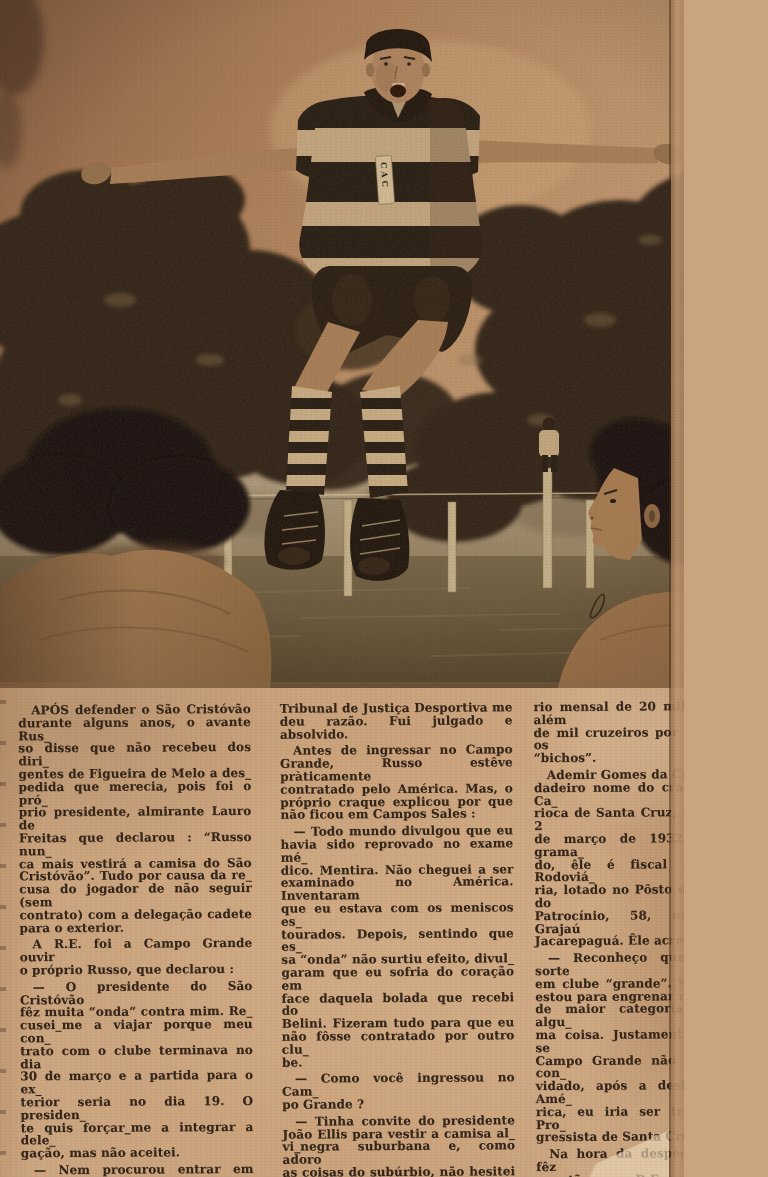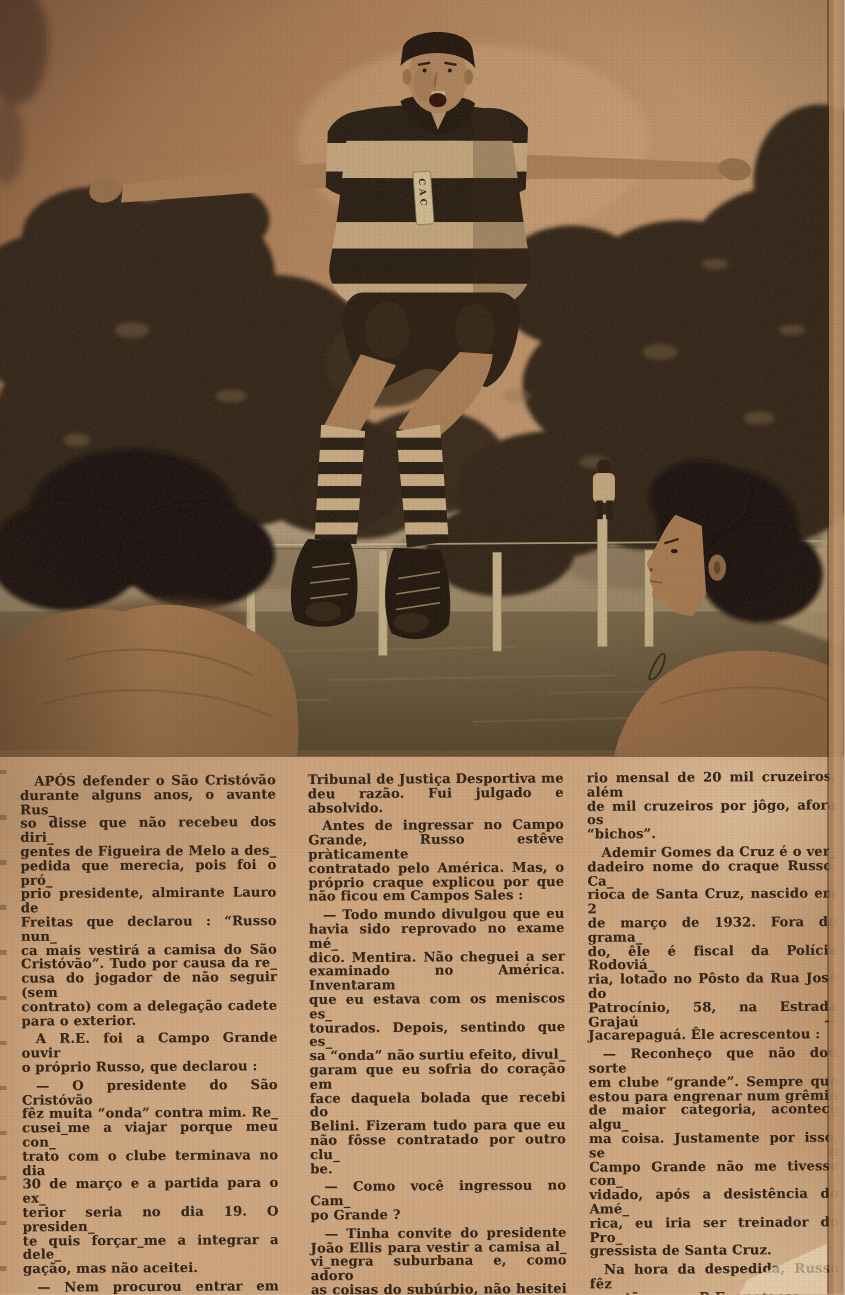--- a/index.html
+++ b/index.html
@@ -1,17 +1,17 @@
 <!DOCTYPE html>
 <html><head>
 <meta charset="utf-8">
 <style>
   html,body{margin:0;padding:0;}
   body{width:768px;height:1177px;overflow:hidden;background:#c9a47e;}
-  .page{position:relative;width:767px;height:1177px;overflow:hidden;
+  .page{position:relative;width:684px;height:1177px;overflow:hidden;
     background:
       radial-gradient(240px 150px at 690px 735px, rgba(238,216,182,.40), transparent 70%),
       radial-gradient(320px 220px at 70px 720px, rgba(110,78,50,.20), transparent 70%),
       radial-gradient(420px 300px at 390px 960px, rgba(232,208,172,.22), transparent 72%),
       radial-gradient(260px 180px at 740px 1150px, rgba(240,220,188,.35), transparent 70%),
       linear-gradient(92deg,#b88f68,#cda781 10%,#cba37c 55%,#cda781 86%,#b9906a);}
   .photo{position:absolute;left:0;top:0;width:768px;height:688px;}
   .photo svg{display:block;}
   .article{position:absolute;left:18px;top:692px;width:742px;height:485px;
     padding-top:10px;display:flex;gap:0;transform:rotate(-0.35deg);transform-origin:50% 0;}

